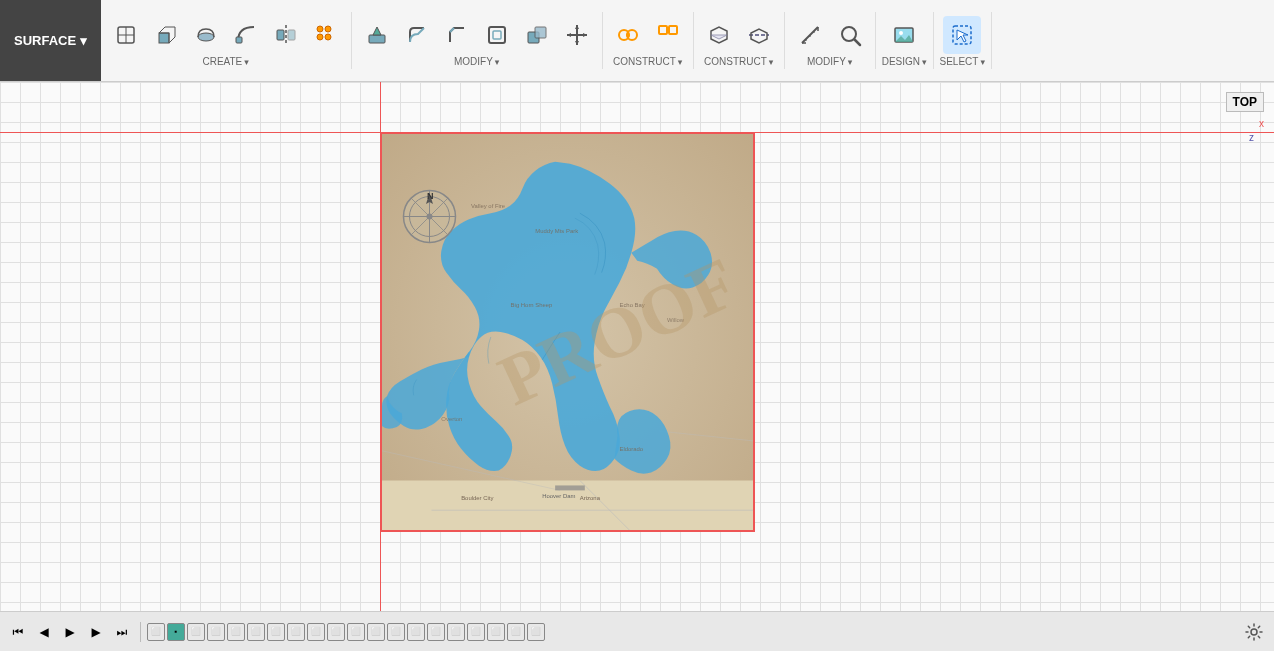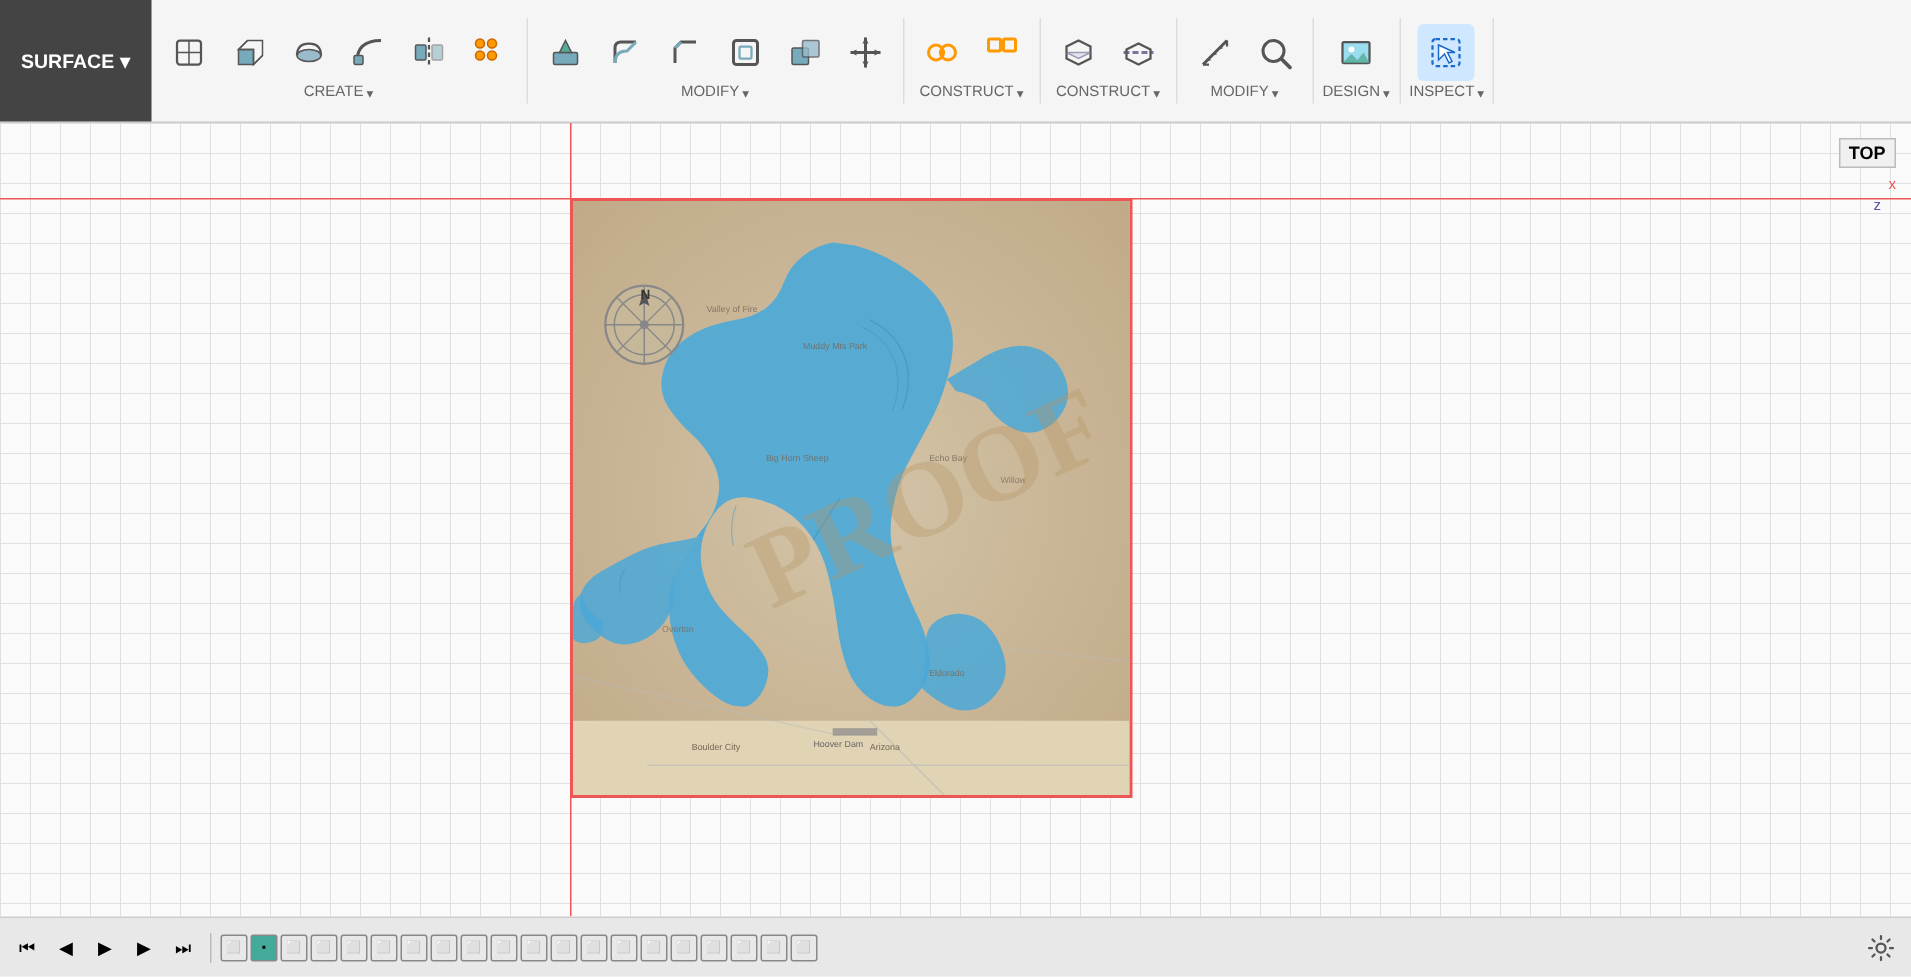--- a/index.html
+++ b/index.html
@@ -273,21 +273,21 @@
       <div class="toolbar-section">
         <div class="tools-row">
           <div class="tool-btn active" title="Select">
             <svg class="icon-svg" viewBox="0 0 24 24">
                 <rect x="3" y="3" width="18" height="18" rx="2" fill="none" stroke="#1a6bcc" stroke-width="1.5" stroke-dasharray="3,2"></rect>
                 <polygon points="7,7 7,17 11,13 14,19 16,18 13,12 18,12" fill="#fff" stroke="#1a6bcc" stroke-width="1"></polygon>
               </svg>
           </div>
         </div>
         <div class="section-label">
-          <span>INSPECT</span>
+          <span>SELECT</span>
             <span class="arr">▾</span>
         </div>
       </div>
 
     </div>
   </div>
 </div>
 
 <div class="main-area">
   <div class="canvas">

